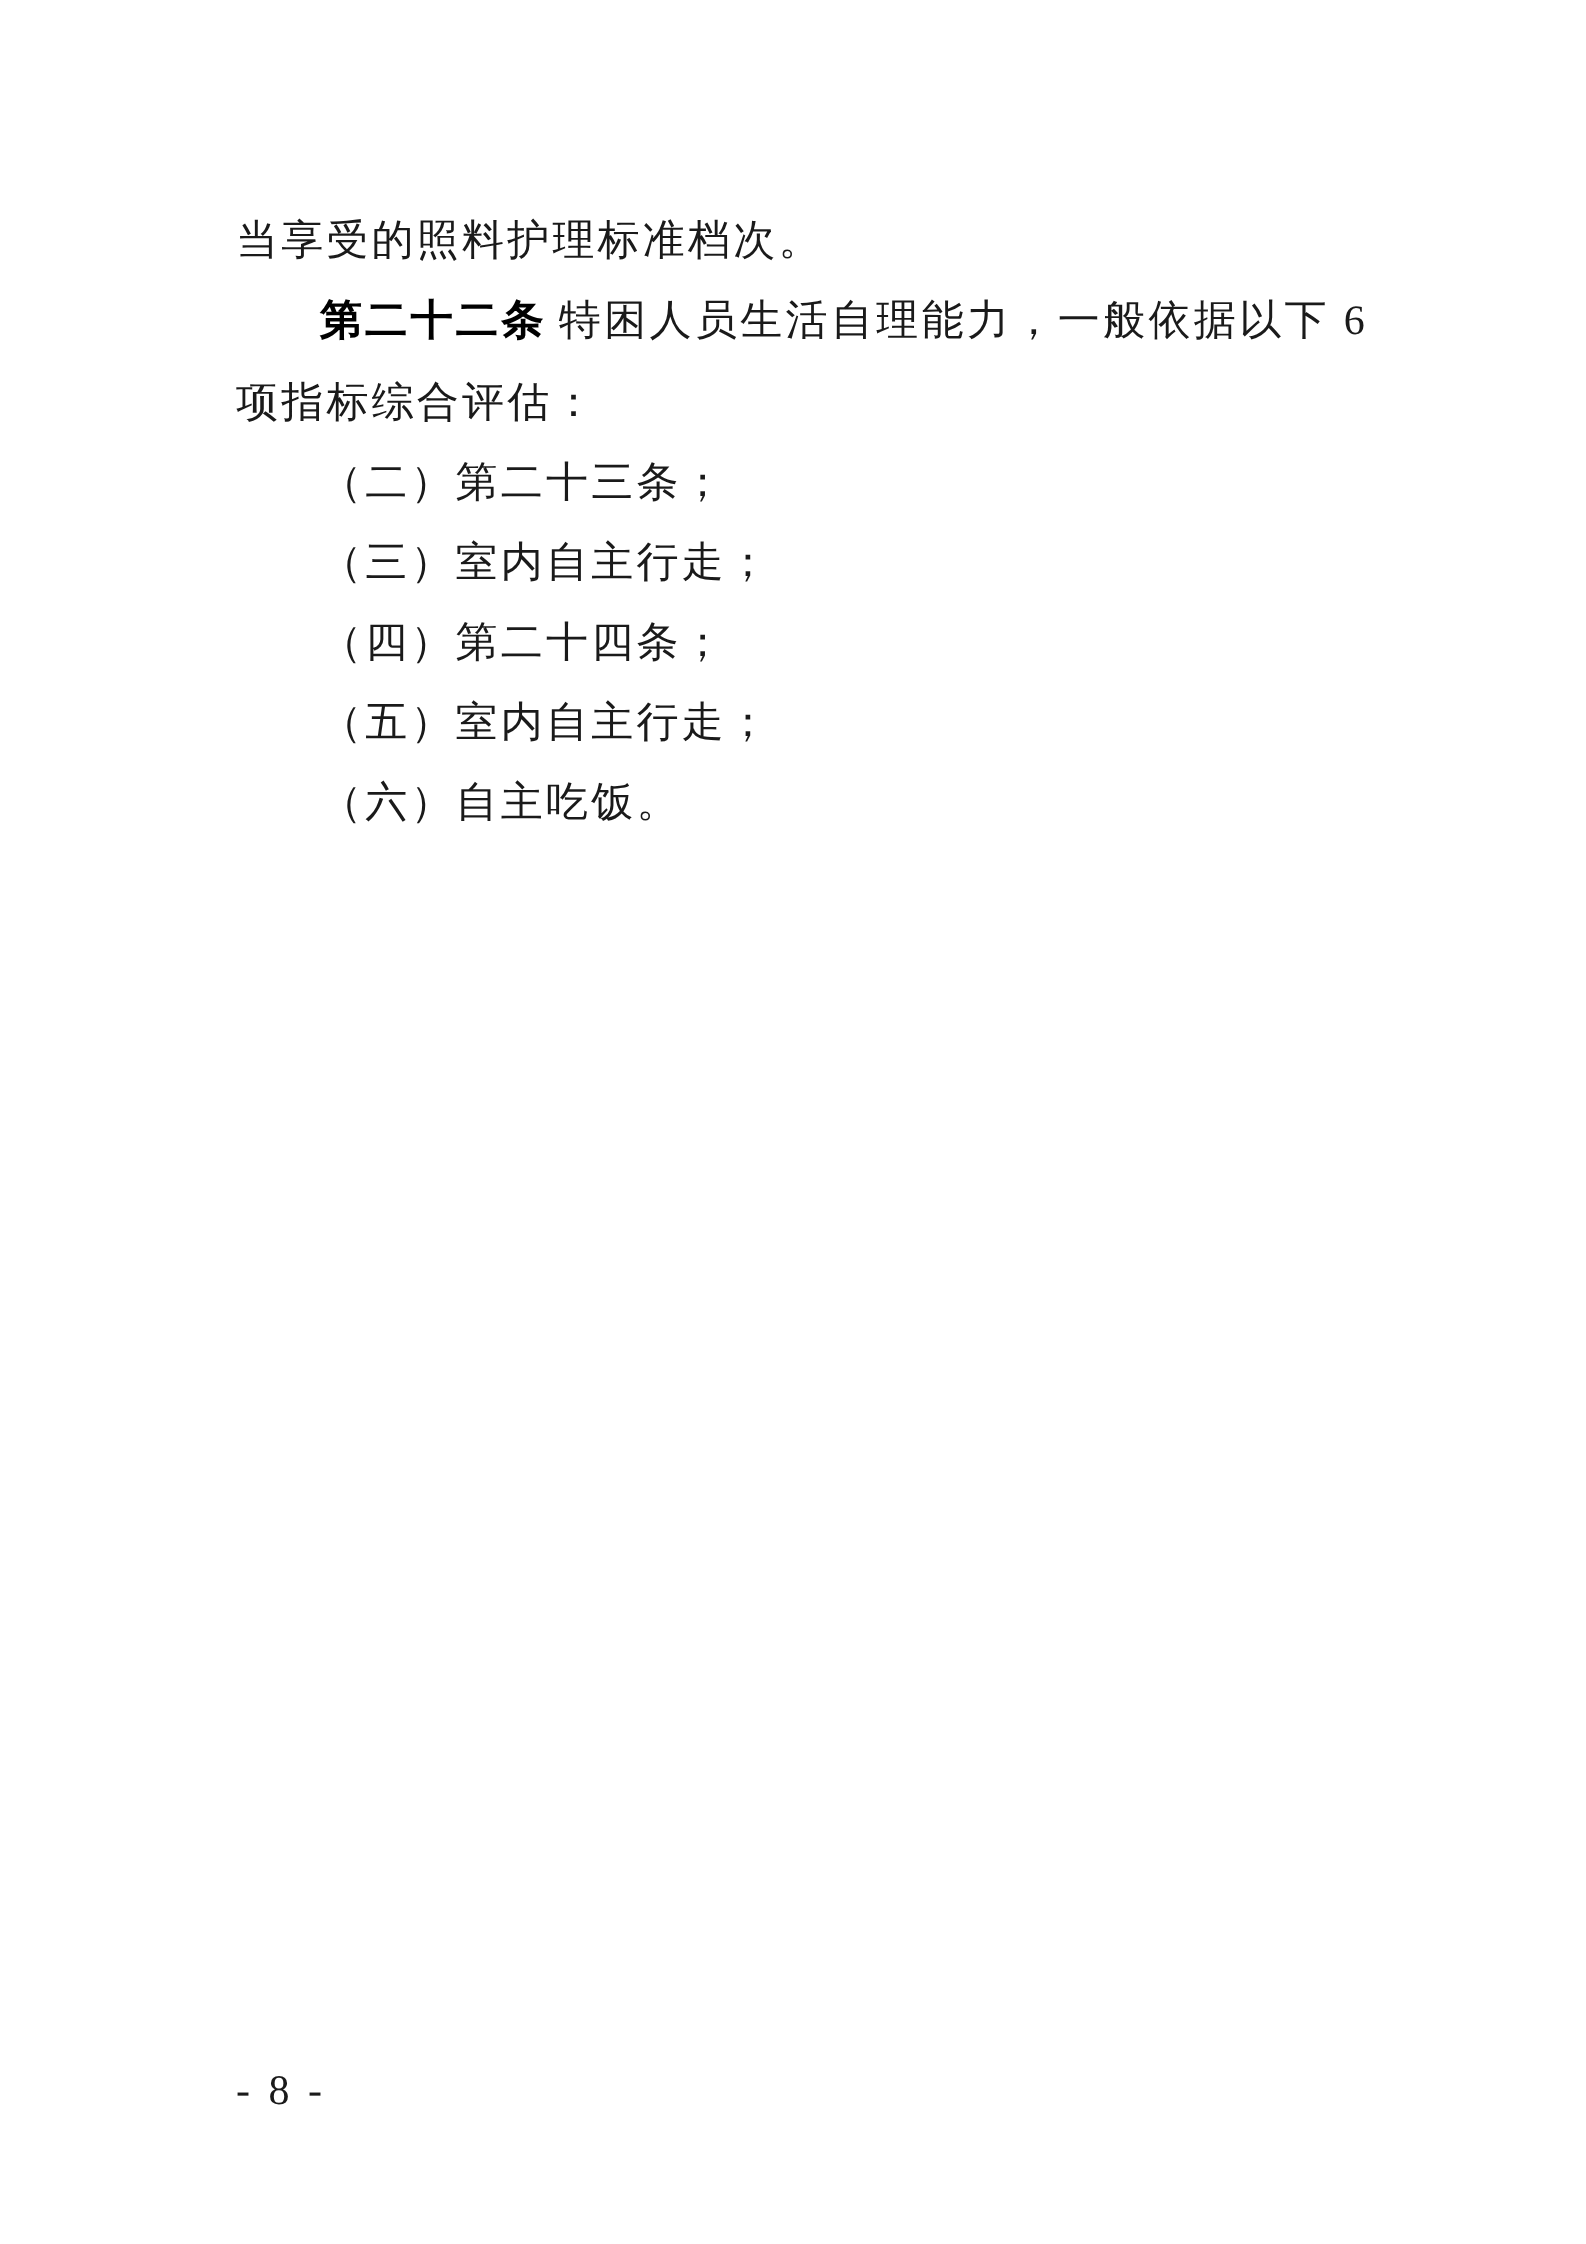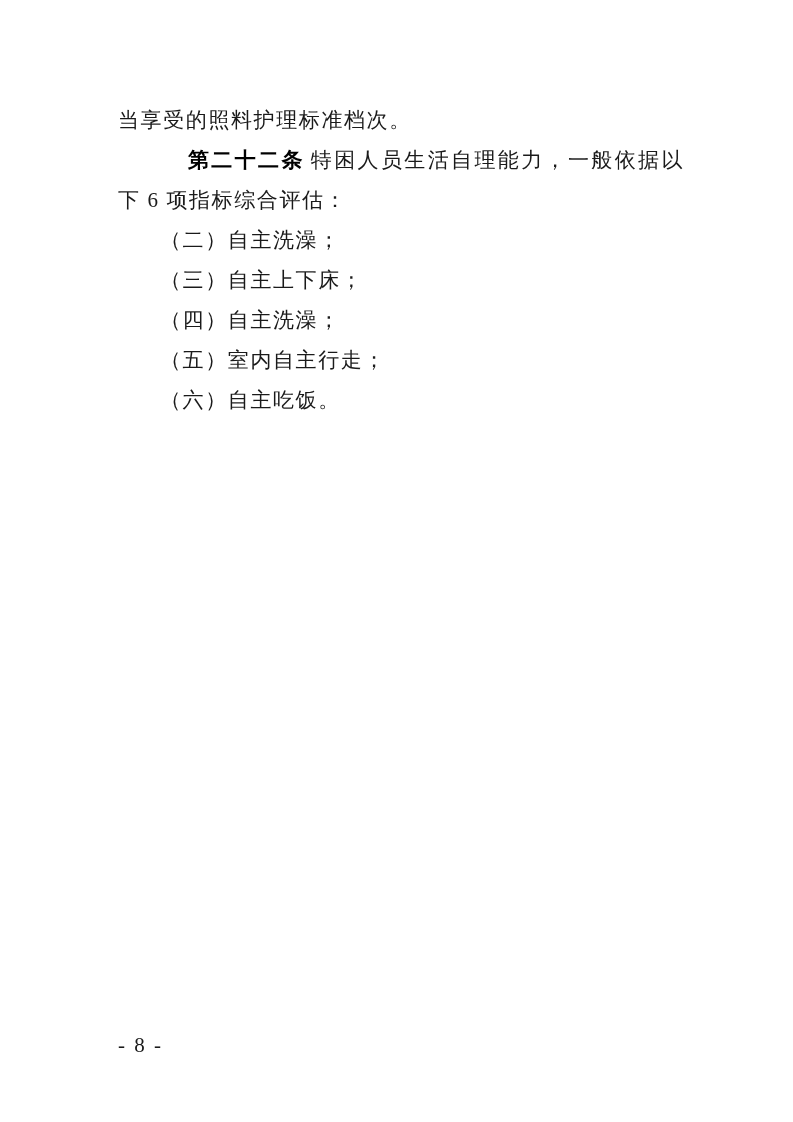--- a/index.html
+++ b/index.html
@@ -34,42 +34,41 @@
   .para.indent,
   .para.list,
   .para.article {
     text-indent: 2em;
   }
   .article-number {
     font-weight: 700;
     font-family: "Liberation Sans", "DejaVu Sans", sans-serif;
     color: #000000;
     margin-right: 6px;
-    margin-left: 28px;
   }
   .page-footer {
     position: absolute;
     left: 118px;
     top: 1031px;
     font-size: 21px;
     line-height: 28px;
     letter-spacing: 2px;
     color: #1a1a1a;
     font-family: "Liberation Serif", "DejaVu Serif", serif;
   }
 </style>
 </head>
 <body>
 
 <div class="page">
   <main class="body-text" id="doc-body">
       <p class="para plain"><span>当享受的照料护理标准档次。</span></p>
       <p class="para article"><b class="article-number">第二十二条</b><span>特困人员生活自理能力，一般依据以下 6 项指标综合评估：</span></p>
-      <p class="para list"><span>（二）自主洗澡；</span></p>
-      <p class="para list"><span>（三）自主上下床；</span></p>
-      <p class="para list"><span>（四）自主洗澡；</span></p>
+      <p class="para list"><span>（二）第二十三条；</span></p>
+      <p class="para list"><span>（三）室内自主行走；</span></p>
+      <p class="para list"><span>（四）第二十四条；</span></p>
       <p class="para list"><span>（五）室内自主行走；</span></p>
       <p class="para list"><span>（六）自主吃饭。</span></p>
     </main>
   <footer class="page-footer">
     <span>- 8 -</span>
   </footer>
 </div>
 
 </body></html>

